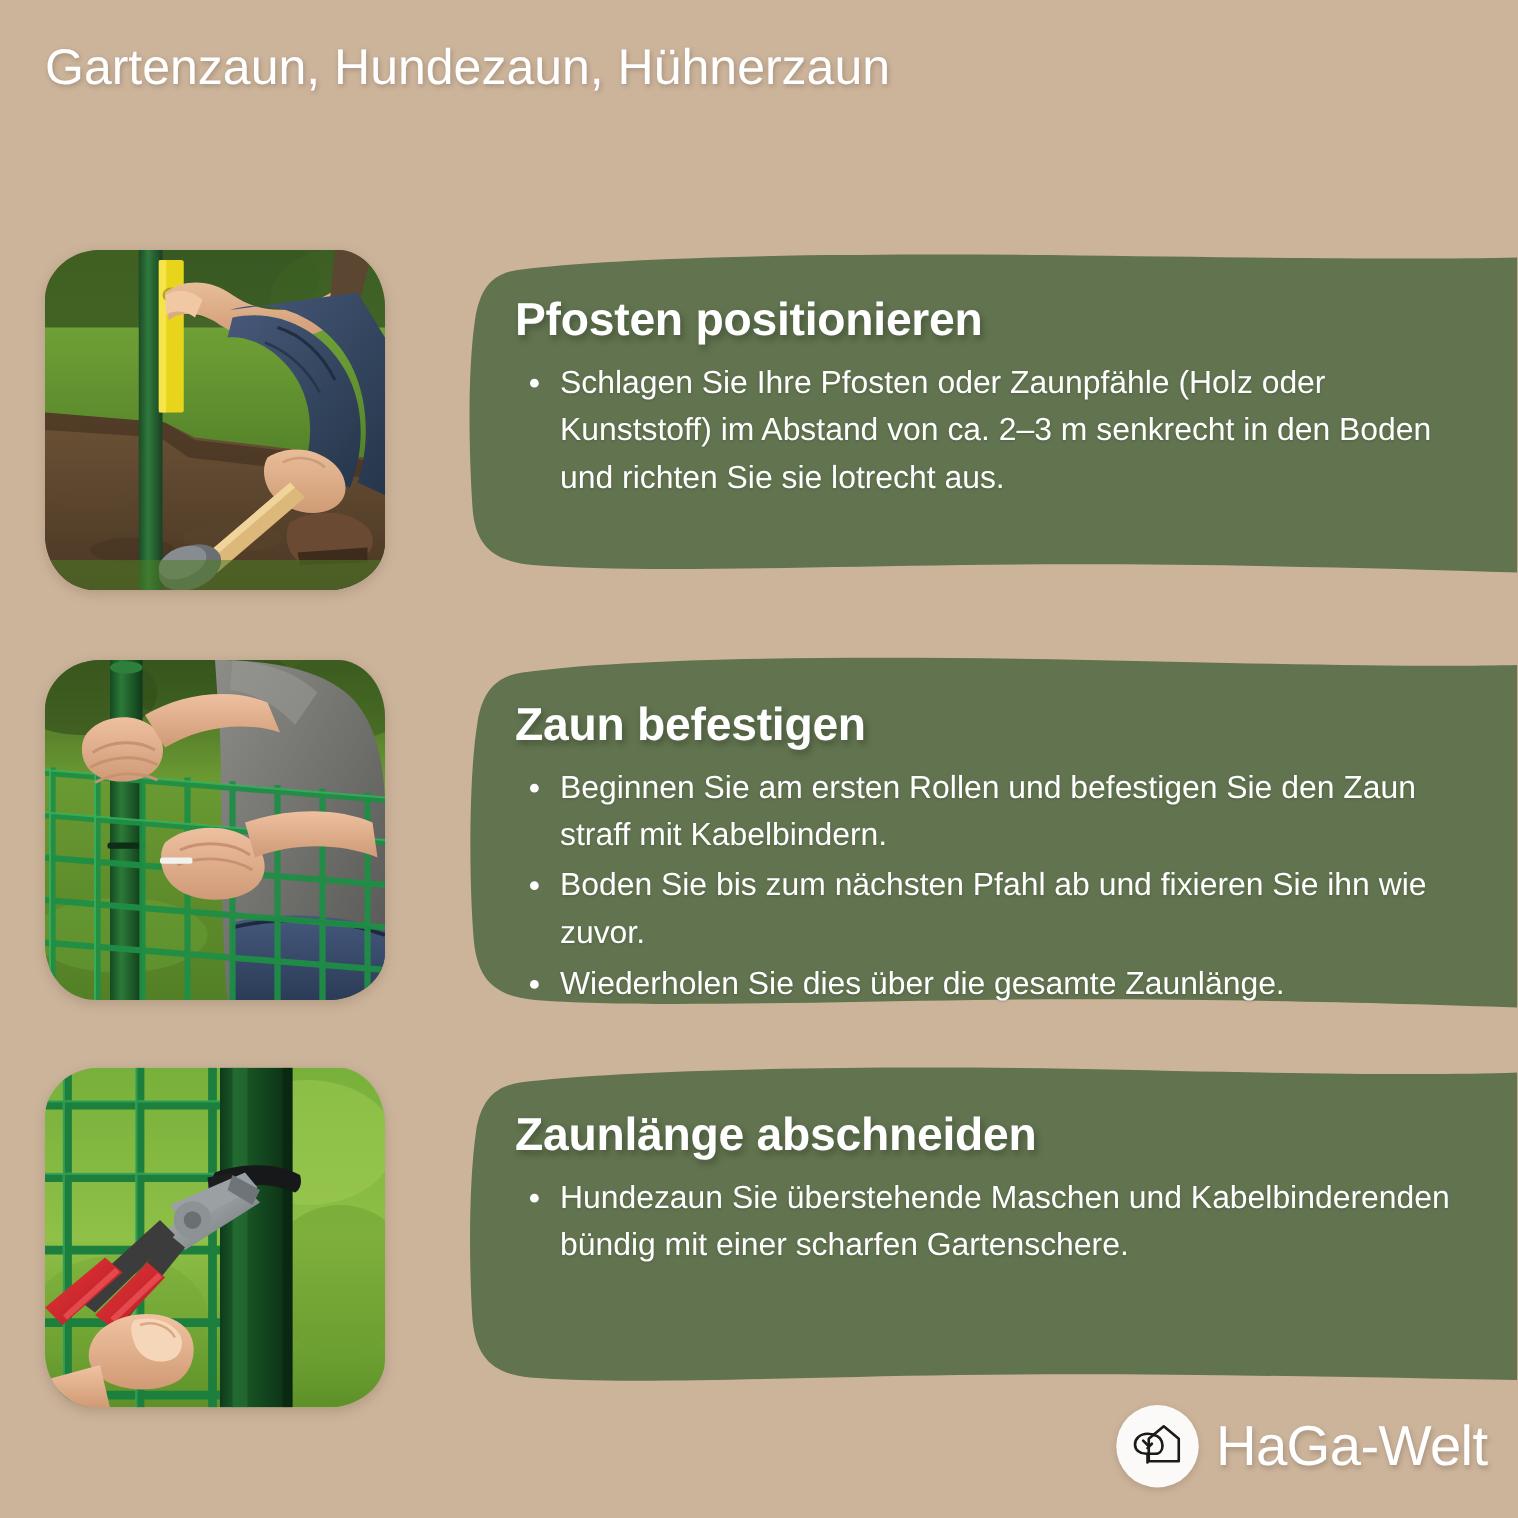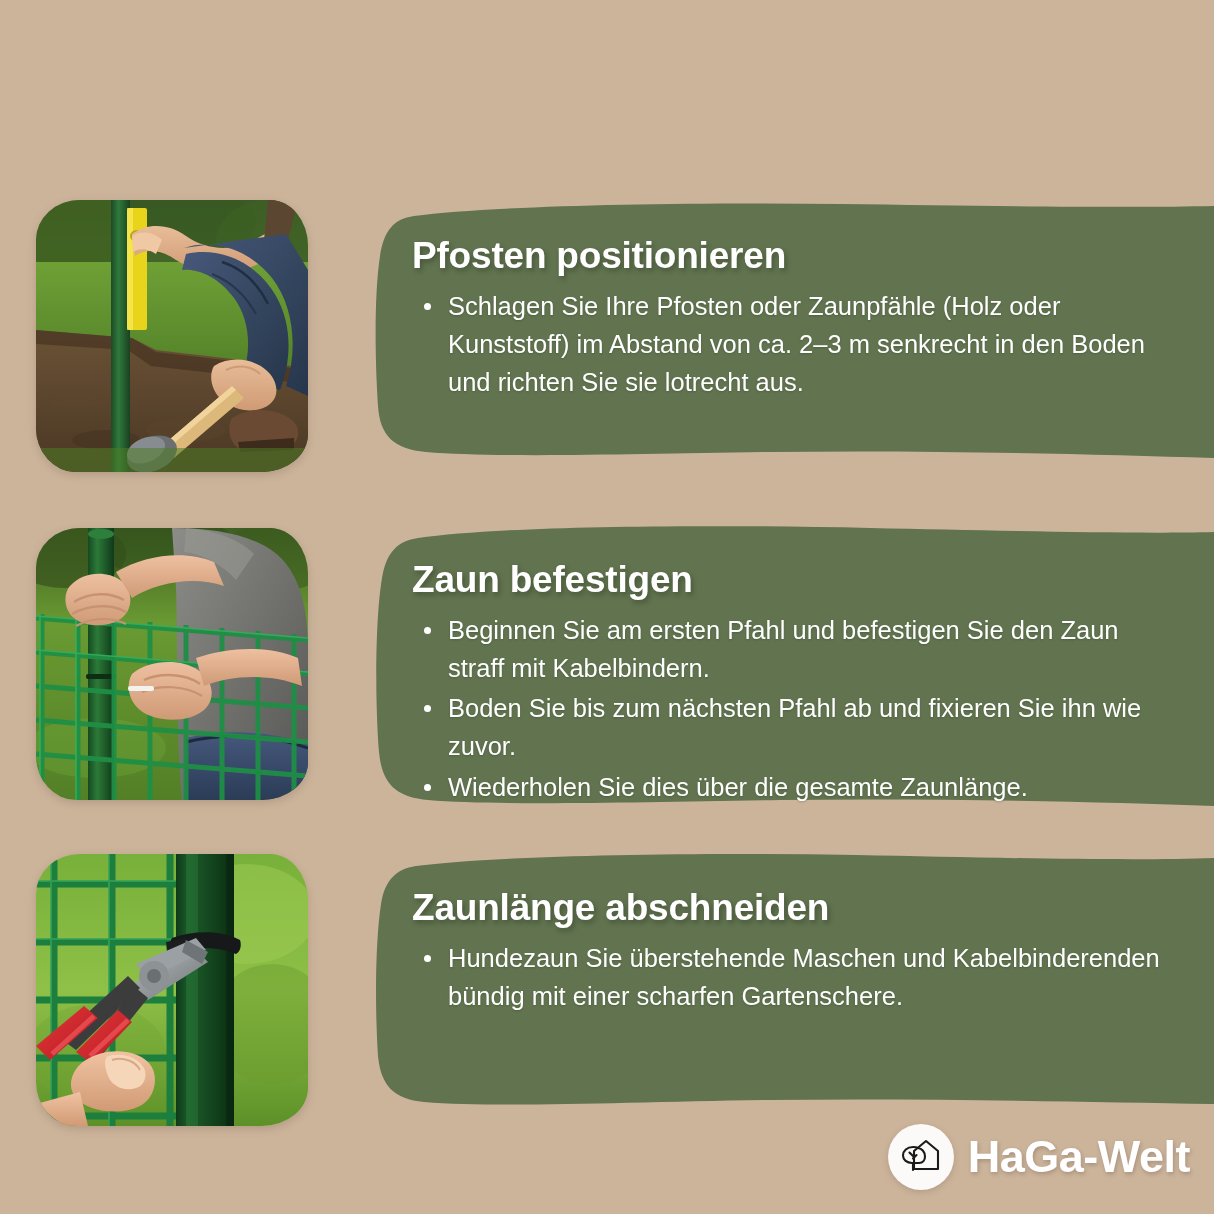--- a/index.html
+++ b/index.html
@@ -134,33 +134,34 @@
     width:66px; height:66px;
     border-radius:50%;
     background:#fbfaf8;
     display:flex;
     align-items:center;
     justify-content:center;
     box-shadow:0 2px 6px rgba(90,70,55,0.22);
   }
   .logo-text {
     font-size:45px;
-    font-weight:bold;
+    font-weight:normal;
     color:#ffffff;
     letter-spacing:-0.5px;
     text-shadow:1px 2px 4px rgba(80,60,45,0.30);
     white-space:nowrap;
   }
 </style>
 </head>
 <body>
 
 <div id="infographic">
 
   <div class="header">
+    <div class="subtitle">Gartenzaun, Hundezaun, Hühnerzaun</div>
   </div>
 
   <div class="step step-1">
 
     <div class="thumb">
       <svg class="photo" viewBox="0 0 272 272" preserveAspectRatio="xMidYMid slice">
         <defs>
           <linearGradient id="p1sky" x1="0" y1="0" x2="0" y2="1">
             <stop offset="0%" stop-color="#3c5a25"></stop>
             <stop offset="45%" stop-color="#4d7030"></stop>
@@ -329,21 +330,21 @@
       </svg>
     </div>
 
     <div class="panel-wrap">
       <svg class="panel-svg" viewBox="0 0 844 288" preserveAspectRatio="none">
         <path d="M48,14 C130,2 320,0 500,4 C640,7 770,10 844,8 L844,282 C730,278 570,274 410,276 C270,278 132,282 58,276 C26,273 12,260 9,228 C5,178 5,96 12,54 C16,28 28,17 48,14 Z" fill="#61734f"></path>
       </svg>
       <div class="panel-content">
         <div class="step-heading">Zaun befestigen</div>
         <ul class="bullets">
-          <li>Beginnen Sie am ersten Pfahl und befestigen Sie den Zaun straff mit Kabelbindern.</li>
+          <li>Beginnen Sie am ersten Rollen und befestigen Sie den Zaun straff mit Kabelbindern.</li>
           <li>Boden Sie bis zum nächsten Pfahl ab und fixieren Sie ihn wie zuvor.</li>
           <li>Wiederholen Sie dies über die gesamte Zaunlänge.</li>
         </ul>
       </div>
     </div>
   </div>
 
   <div class="step step-3">
 
     <div class="thumb">

